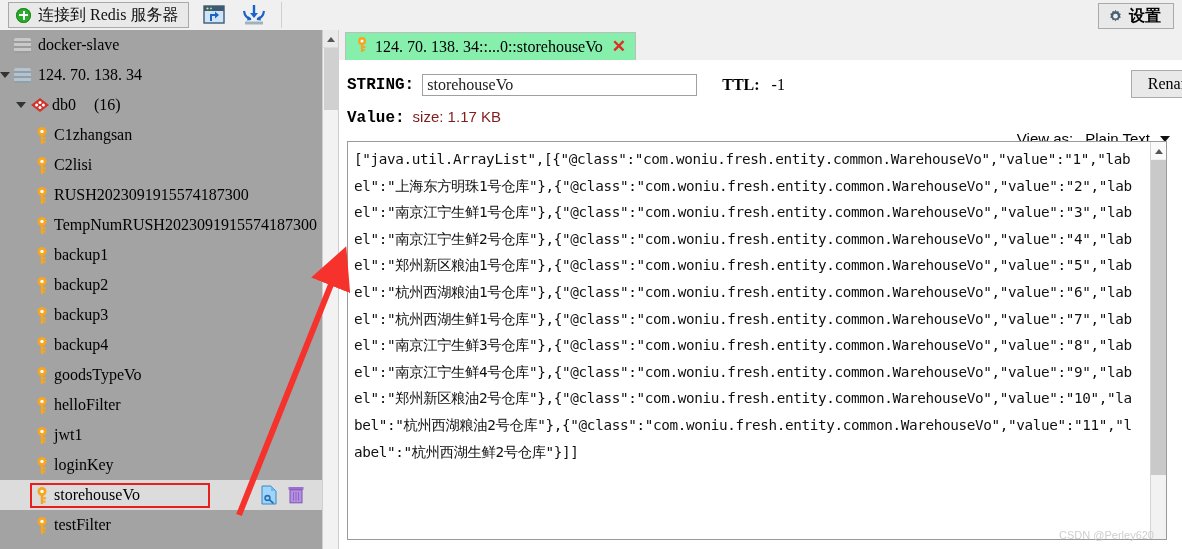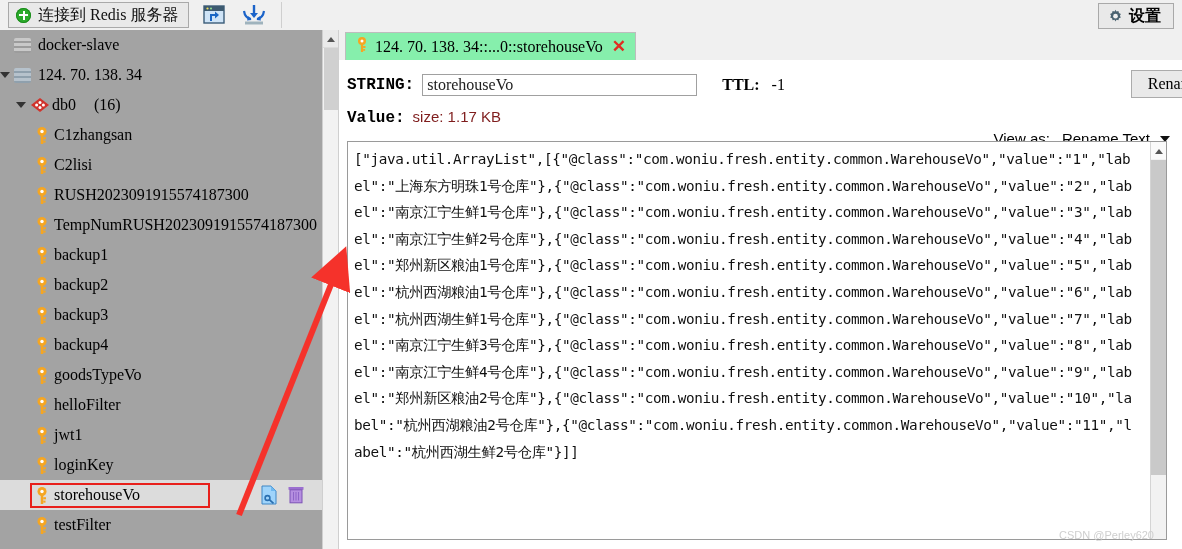--- a/index.html
+++ b/index.html
@@ -487,21 +487,21 @@
       </div>
 
       <div class="r2">
         <span class="kw">Value:</span>
         <span class="sizegray">size: 1.17 KB</span>
       </div>
 
       <div class="viewas">
         <span>View as:</span>
         <span class="vsel">
-          <span>Rename Text</span>
+          <span>Plain Text</span>
           <span class="caret"></span>
         </span>
       </div>
     </div>
 
     <div class="valuebox">
       <div class="valuetext">["java.util.ArrayList",[{"@class":"com.woniu.fresh.entity.common.WarehouseVo","value":"1","label":"上海东方明珠1号仓库"},{"@class":"com.woniu.fresh.entity.common.WarehouseVo","value":"2","label":"南京江宁生鲜1号仓库"},{"@class":"com.woniu.fresh.entity.common.WarehouseVo","value":"3","label":"南京江宁生鲜2号仓库"},{"@class":"com.woniu.fresh.entity.common.WarehouseVo","value":"4","label":"郑州新区粮油1号仓库"},{"@class":"com.woniu.fresh.entity.common.WarehouseVo","value":"5","label":"杭州西湖粮油1号仓库"},{"@class":"com.woniu.fresh.entity.common.WarehouseVo","value":"6","label":"杭州西湖生鲜1号仓库"},{"@class":"com.woniu.fresh.entity.common.WarehouseVo","value":"7","label":"南京江宁生鲜3号仓库"},{"@class":"com.woniu.fresh.entity.common.WarehouseVo","value":"8","label":"南京江宁生鲜4号仓库"},{"@class":"com.woniu.fresh.entity.common.WarehouseVo","value":"9","label":"郑州新区粮油2号仓库"},{"@class":"com.woniu.fresh.entity.common.WarehouseVo","value":"10","label":"杭州西湖粮油2号仓库"},{"@class":"com.woniu.fresh.entity.common.WarehouseVo","value":"11","label":"杭州西湖生鲜2号仓库"}]]</div>
       <div class="vsb">
         <div class="up"></div>
         <div class="thumb"></div>

